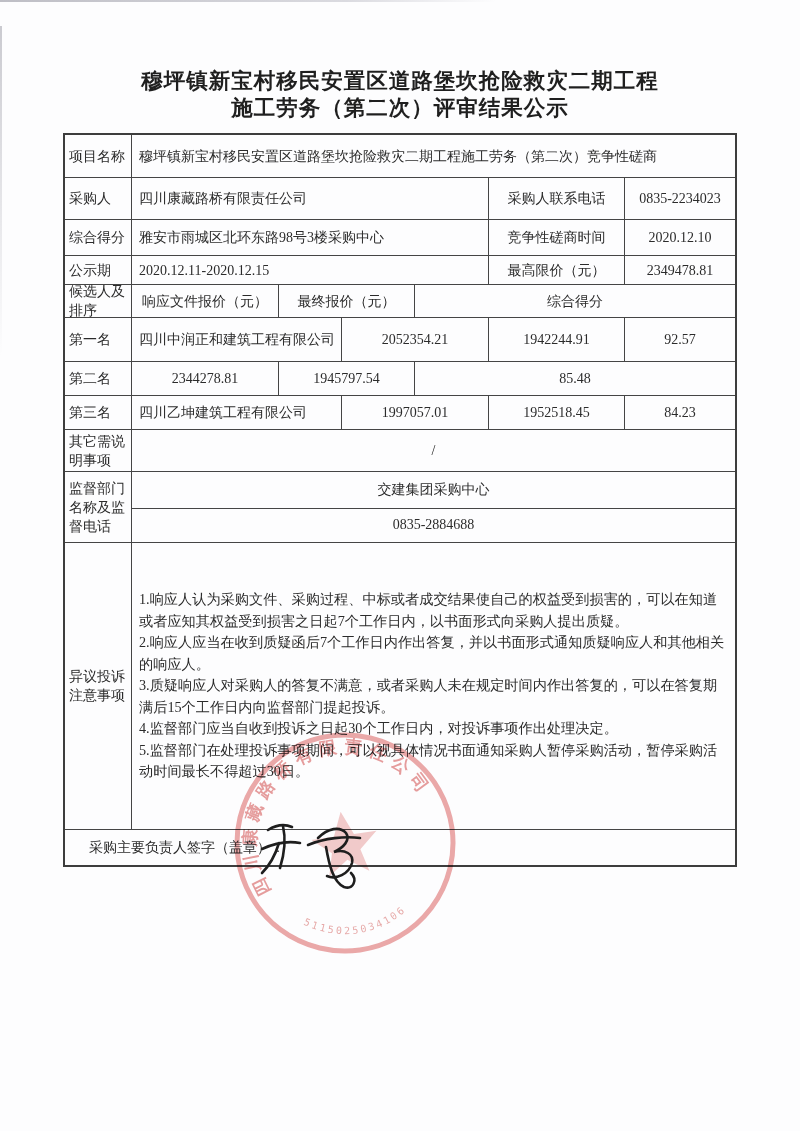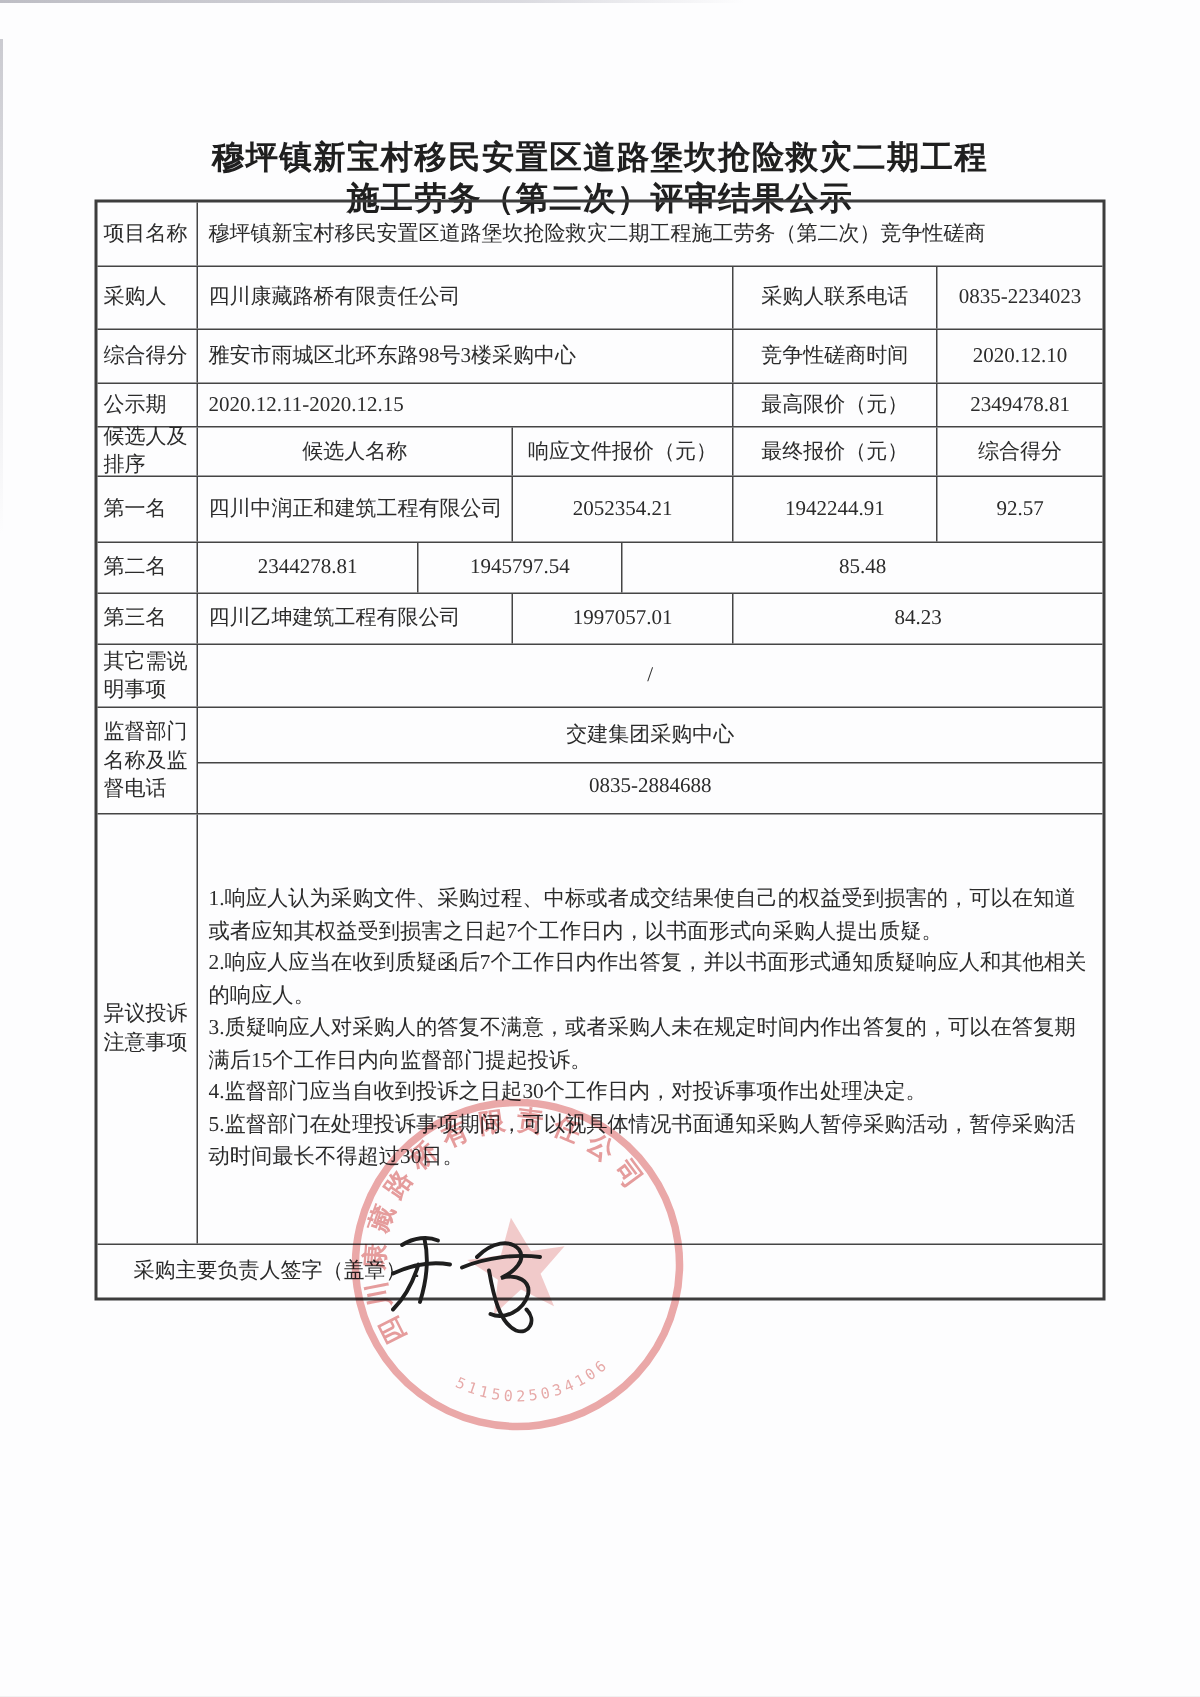--- a/index.html
+++ b/index.html
@@ -4,21 +4,21 @@
 <style>
   html,body{margin:0;padding:0;background:#e8e8e8;}
   .page{
     position:relative;width:800px;height:1131px;margin:0 auto;
     background:#fdfdfe;overflow:hidden;
     font-family:"Liberation Serif","DejaVu Serif",serif;
     color:#2b2b2b;
   }
   .edge-top{position:absolute;top:0;left:0;width:62%;height:2px;background:linear-gradient(to right,#a9a9b2,#cfcfd6 70%,rgba(230,230,235,0));opacity:.75;}
   .edge-left{position:absolute;top:26px;left:0;width:2px;height:330px;background:linear-gradient(to bottom,#b5b5bd,rgba(220,220,226,0));opacity:.7;}
-  .title{position:absolute;top:92px;left:0;width:100%;text-align:center;
+  .title{position:absolute;top:68px;left:0;width:100%;text-align:center;
     font-size:21.5px;font-weight:bold;line-height:27px;color:#1f1f1f;letter-spacing:1px;}
   .tbl{position:absolute;left:63px;top:133px;width:674px;border:2px solid #3d3d3d;box-sizing:border-box;background:transparent;font-size:14px;}
   .row{display:flex;border-bottom:1.5px solid #454545;box-sizing:border-box;}
   .row:last-child{border-bottom:none;}
   .cell{box-sizing:border-box;border-right:1.5px solid #454545;display:flex;align-items:center;padding:2px 4px;line-height:19px;}
   .cell:last-child{border-right:none;}
   .lab{width:67px;flex:0 0 67px;text-align:left;}
   .val{justify-content:flex-start;padding-left:7px;text-align:left;}
   .cen{justify-content:center;text-align:center;padding-left:2px;padding-right:2px;}
   .flex1{flex:1 1 auto;}
@@ -73,21 +73,20 @@
 
     <div class="row h29">
       <div class="cell lab">公示期</div>
       <div class="cell val w357">2020.12.11-2020.12.15</div>
       <div class="cell cen w136">最高限价（元）</div>
       <div class="cell cen flex1">2349478.81</div>
     </div>
 
     <div class="row h33">
       <div class="cell lab">候选人及排序</div>
-      <div class="cell cen w210">候选人名称</div>
       <div class="cell cen w147">响应文件报价（元）</div>
       <div class="cell cen w136">最终报价（元）</div>
       <div class="cell cen flex1">综合得分</div>
     </div>
 
     <div class="row h44">
       <div class="cell lab">第一名</div>
       <div class="cell val w210">四川中润正和建筑工程有限公司</div>
       <div class="cell cen w147">2052354.21</div>
       <div class="cell cen w136">1942244.91</div>
@@ -98,20 +97,21 @@
       <div class="cell lab">第二名</div>
       <div class="cell cen w147">2344278.81</div>
       <div class="cell cen w136">1945797.54</div>
       <div class="cell cen flex1">85.48</div>
     </div>
 
     <div class="row h34">
       <div class="cell lab">第三名</div>
       <div class="cell val w210">四川乙坤建筑工程有限公司</div>
       <div class="cell cen w147">1997057.01</div>
+      <div class="cell cen w136">1952518.45</div>
       <div class="cell cen flex1">84.23</div>
     </div>
 
     <div class="row h42">
       <div class="cell lab">其它需说明事项</div>
       <div class="cell cen flex1">/</div>
     </div>
 
     <div class="row h71">
       <div class="cell lab">监督部门名称及监督电话</div>

